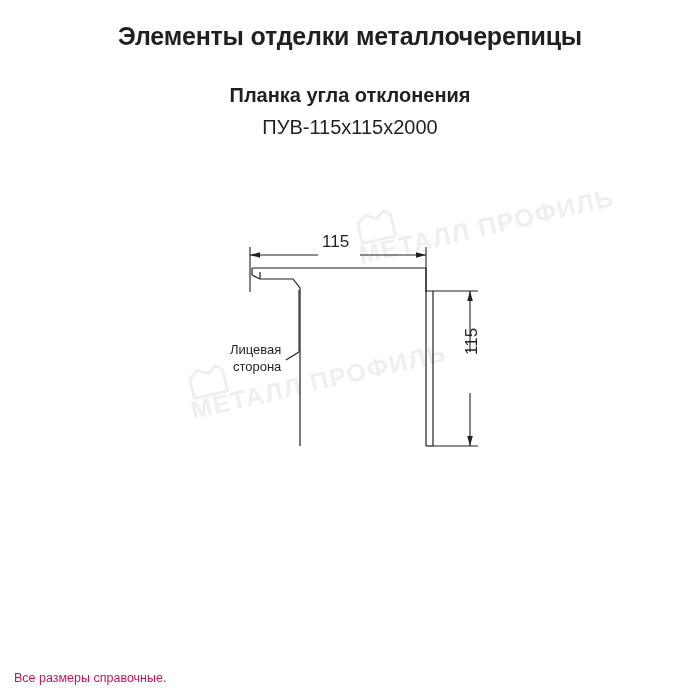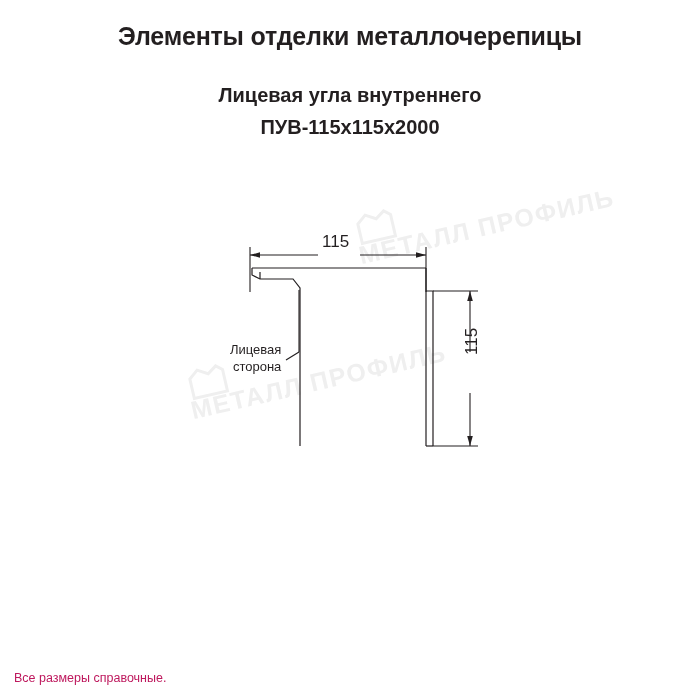--- a/index.html
+++ b/index.html
@@ -31,21 +31,21 @@
     letter-spacing: -0.2px;
   }
   .title-sub {
     font-size: 20px;
     font-weight: bold;
     margin-top: 29px;
     line-height: 30px;
   }
   .title-code {
     font-size: 20px;
-    font-weight: bold;
+    font-weight: normal;
     margin-top: 4px;
     line-height: 26px;
   }
 
   
   .watermark {
     position: absolute;
     color: #efefef;
     font-weight: bold;
     font-size: 25px;
@@ -102,21 +102,21 @@
     font-size: 12.5px;
     line-height: 19px;
     color: #be185d;
   }
 </style>
 </head>
 <body>
 
 <div class="header">
   <div class="title-main">Элементы отделки металлочерепицы</div>
-  <div class="title-sub">Лицевая угла внутреннего</div>
+  <div class="title-sub">Планка угла отклонения</div>
   <div class="title-code">ПУВ-115х115х2000</div>
 </div>
 
 <div class="wm-logo" style="left:356px; top:210px; transform:rotate(-13deg);">
   <svg width="40" height="34" viewBox="0 0 40 34">
     <path d="M3 30 L3 10 L12 3 L22 9 L31 3 L37 8 L37 30 Z" fill="none" stroke="#efefef" stroke-width="3"></path>
   </svg>
 </div>
 <div class="watermark wm-1">МЕТАЛЛ ПРОФИЛЬ</div>
 

